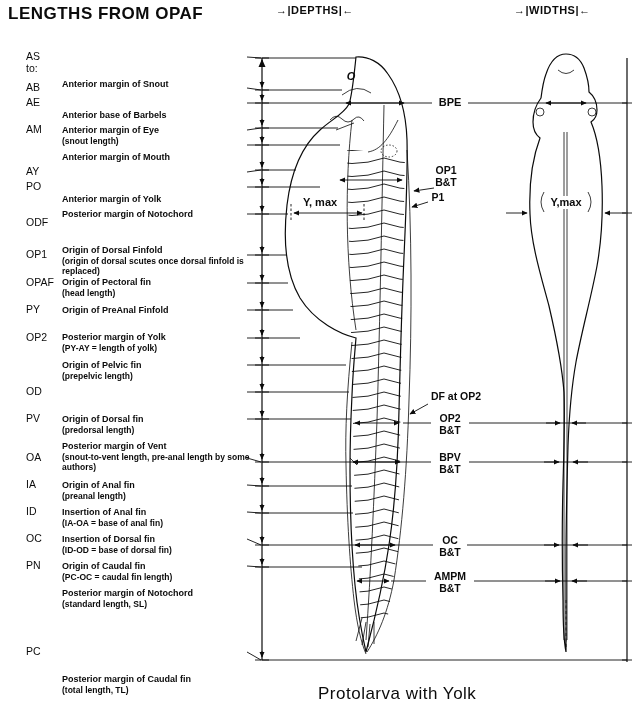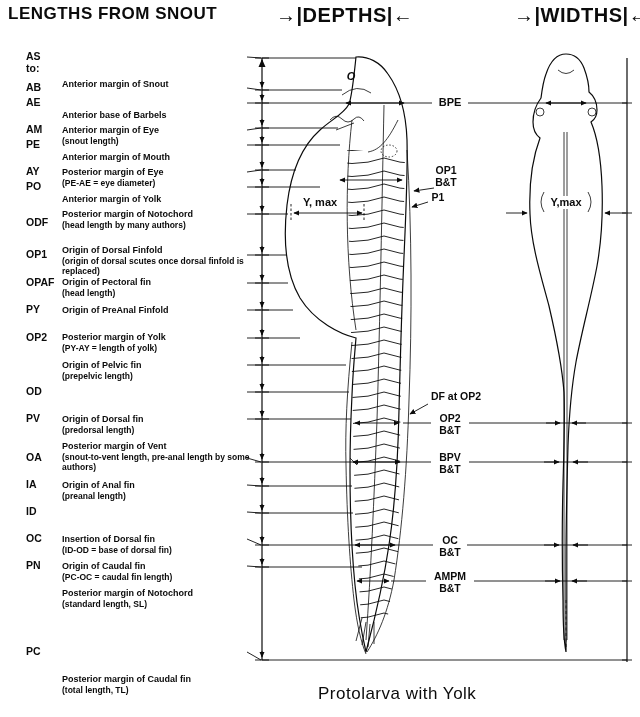--- a/index.html
+++ b/index.html
@@ -1,24 +1,24 @@
 <!DOCTYPE html>
 <html><head>
 <meta charset="utf-8">
 <style>
   html,body{margin:0;padding:0;background:#fff;}
   .canvas{position:relative;width:640px;height:717px;background:#fff;
           font-family:"Liberation Sans",sans-serif;color:#0b0b0b;overflow:hidden;}
   .hdr{position:absolute;top:4px;font-weight:700;white-space:nowrap;}
   .hdr-title{left:8px;font-size:17px;letter-spacing:.5px;}
-  .hdr-grp{font-size:20px;letter-spacing:.5px;}
+  .hdr-grp{font-size:11px;letter-spacing:.5px;}
   .hdr-depths{left:276px;}
   .hdr-widths{left:514px;}
   .row{position:absolute;left:26px;width:226px;display:flex;}
-  .abbr{width:36px;flex:0 0 36px;font-weight:700;font-size:10.5px;line-height:1.15;}
+  .abbr{width:36px;flex:0 0 36px;font-weight:400;font-size:10.5px;line-height:1.15;}
   .ab2{display:block;}
   .txt{font-weight:700;font-size:9px;line-height:1.2;width:188px;margin-top:29px;}
   .note{display:block;font-weight:700;font-size:8.5px;line-height:1.18;}
   .caption{position:absolute;left:318px;top:684px;font-weight:400;font-size:17px;letter-spacing:.5px;}
   svg{position:absolute;left:0;top:0;}
   svg text{font-family:"Liberation Sans",sans-serif;font-weight:700;fill:#0b0b0b;}
   .ln{stroke:#0b0b0b;stroke-width:.9;fill:none;}
   .ax{stroke:#0b0b0b;stroke-width:1.2;fill:none;}
   .ol{stroke:#0b0b0b;stroke-width:1.2;fill:none;}
   .dt{stroke:#0b0b0b;stroke-width:.8;fill:none;}
@@ -295,51 +295,47 @@
       <rect class="wbg" x="433" y="534" width="34" height="26"></rect>
       <text x="450" y="544" font-size="10.5" text-anchor="middle">OC</text>
       <text x="450" y="556" font-size="10.5" text-anchor="middle">B&amp;T</text>
 
       <rect class="wbg" x="426" y="570" width="48" height="26"></rect>
       <text x="450" y="580" font-size="10.5" text-anchor="middle">AMPM</text>
       <text x="450" y="592" font-size="10.5" text-anchor="middle">B&amp;T</text>
     </g>
   </svg>
 
-  <div class="hdr hdr-title">LENGTHS FROM SNOUT</div>
+  <div class="hdr hdr-title">LENGTHS FROM OPAF</div>
   <div class="hdr hdr-grp hdr-depths"><span>→|</span><span>DEPTHS</span><span>|←</span></div>
   <div class="hdr hdr-grp hdr-widths"><span>→|</span><span>WIDTHS</span><span>|←</span></div>
 
   <div class="row" style="top:50px">
     <div class="abbr"><span>AS</span><span class="ab2">to:</span></div>
     <div class="txt"><span>Anterior margin of Snout</span><span class="note"></span></div>
   </div>
   <div class="row" style="top:81px">
     <div class="abbr"><span>AB</span></div>
     <div class="txt"><span>Anterior base of Barbels</span><span class="note"></span></div>
   </div>
   <div class="row" style="top:96px">
     <div class="abbr"><span>AE</span></div>
     <div class="txt"><span>Anterior margin of Eye</span><span class="note">(snout length)</span></div>
   </div>
   <div class="row" style="top:123px">
     <div class="abbr"><span>AM</span></div>
     <div class="txt"><span>Anterior margin of Mouth</span><span class="note"></span></div>
   </div>
-  <div class="row" style="top:138px">
-    <div class="abbr"><span>PE</span></div>
-    <div class="txt"><span>Posterior margin of Eye</span><span class="note">(PE-AE = eye diameter)</span></div>
-  </div>
   <div class="row" style="top:165px">
     <div class="abbr"><span>AY</span></div>
     <div class="txt"><span>Anterior margin of Yolk</span><span class="note"></span></div>
   </div>
   <div class="row" style="top:180px">
     <div class="abbr"><span>PO</span></div>
-    <div class="txt"><span>Posterior margin of Notochord</span><span class="note">(head length by many authors)</span></div>
+    <div class="txt"><span>Posterior margin of Notochord</span></div>
   </div>
   <div class="row" style="top:216px">
     <div class="abbr"><span>ODF</span></div>
     <div class="txt"><span>Origin of Dorsal Finfold</span><span class="note">(origin of dorsal scutes once dorsal finfold is replaced)</span></div>
   </div>
   <div class="row" style="top:248px">
     <div class="abbr"><span>OP1</span></div>
     <div class="txt"><span>Origin of Pectoral fin</span><span class="note">(head length)</span></div>
   </div>
   <div class="row" style="top:276px">
@@ -361,20 +357,21 @@
   <div class="row" style="top:412px">
     <div class="abbr"><span>PV</span></div>
     <div class="txt"><span>Posterior margin of Vent</span><span class="note">(snout-to-vent length, pre-anal length by some authors)</span></div>
   </div>
   <div class="row" style="top:451px">
     <div class="abbr"><span>OA</span></div>
     <div class="txt"><span>Origin of Anal fin</span><span class="note">(preanal length)</span></div>
   </div>
   <div class="row" style="top:478px">
     <div class="abbr"><span>IA</span></div>
+    <div class="txt"><span>Insertion of Anal fin</span><span class="note">(IA-OA = base of anal fin)</span></div>
   </div>
   <div class="row" style="top:505px">
     <div class="abbr"><span>ID</span></div>
     <div class="txt"><span>Insertion of Dorsal fin</span><span class="note">(ID-OD = base of dorsal fin)</span></div>
   </div>
   <div class="row" style="top:532px">
     <div class="abbr"><span>OC</span></div>
     <div class="txt"><span>Origin of Caudal fin</span><span class="note">(PC-OC = caudal fin length)</span></div>
   </div>
   <div class="row" style="top:559px">

